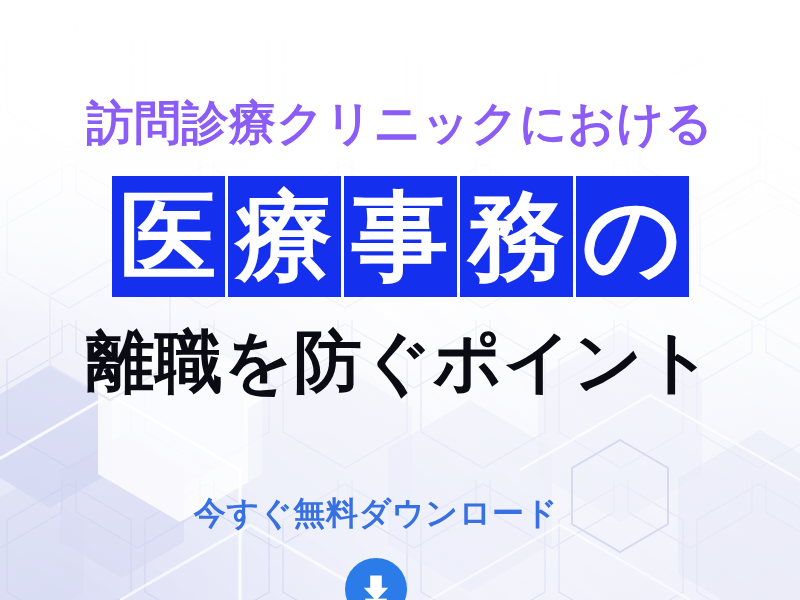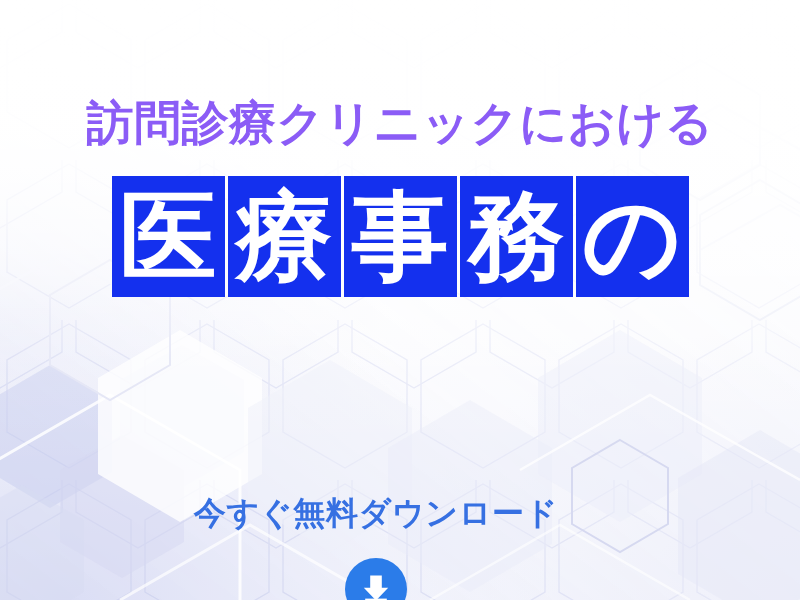--- a/index.html
+++ b/index.html
@@ -208,20 +208,21 @@
     <div class="headline-line" id="headline-line-1">訪問診療クリニックにおける</div>
 
     <div id="headline-line-2">
       <span class="boxed-char">医</span>
       <span class="boxed-char">療</span>
       <span class="boxed-char">事</span>
       <span class="boxed-char">務</span>
       <span class="boxed-char">の</span>
     </div>
 
+    <div class="headline-line" id="headline-line-3">離職を防ぐポイント</div>
 
     <div id="cta">
       <span id="cta-label">今すぐ無料ダウンロード</span>
       <span id="cta-download-button">
         <svg width="40" height="40" viewBox="0 0 40 40" aria-hidden="true">
           <path d="M14.2 6.5 h11.6 v12.2 h6.4 L20 31.5 L7.8 18.7 h6.4 Z" fill="#ffffff"></path>
           <rect x="9.2" y="29.6" width="21.6" height="4.6" fill="#ffffff"></rect>
         </svg>
       </span>
     </div>

